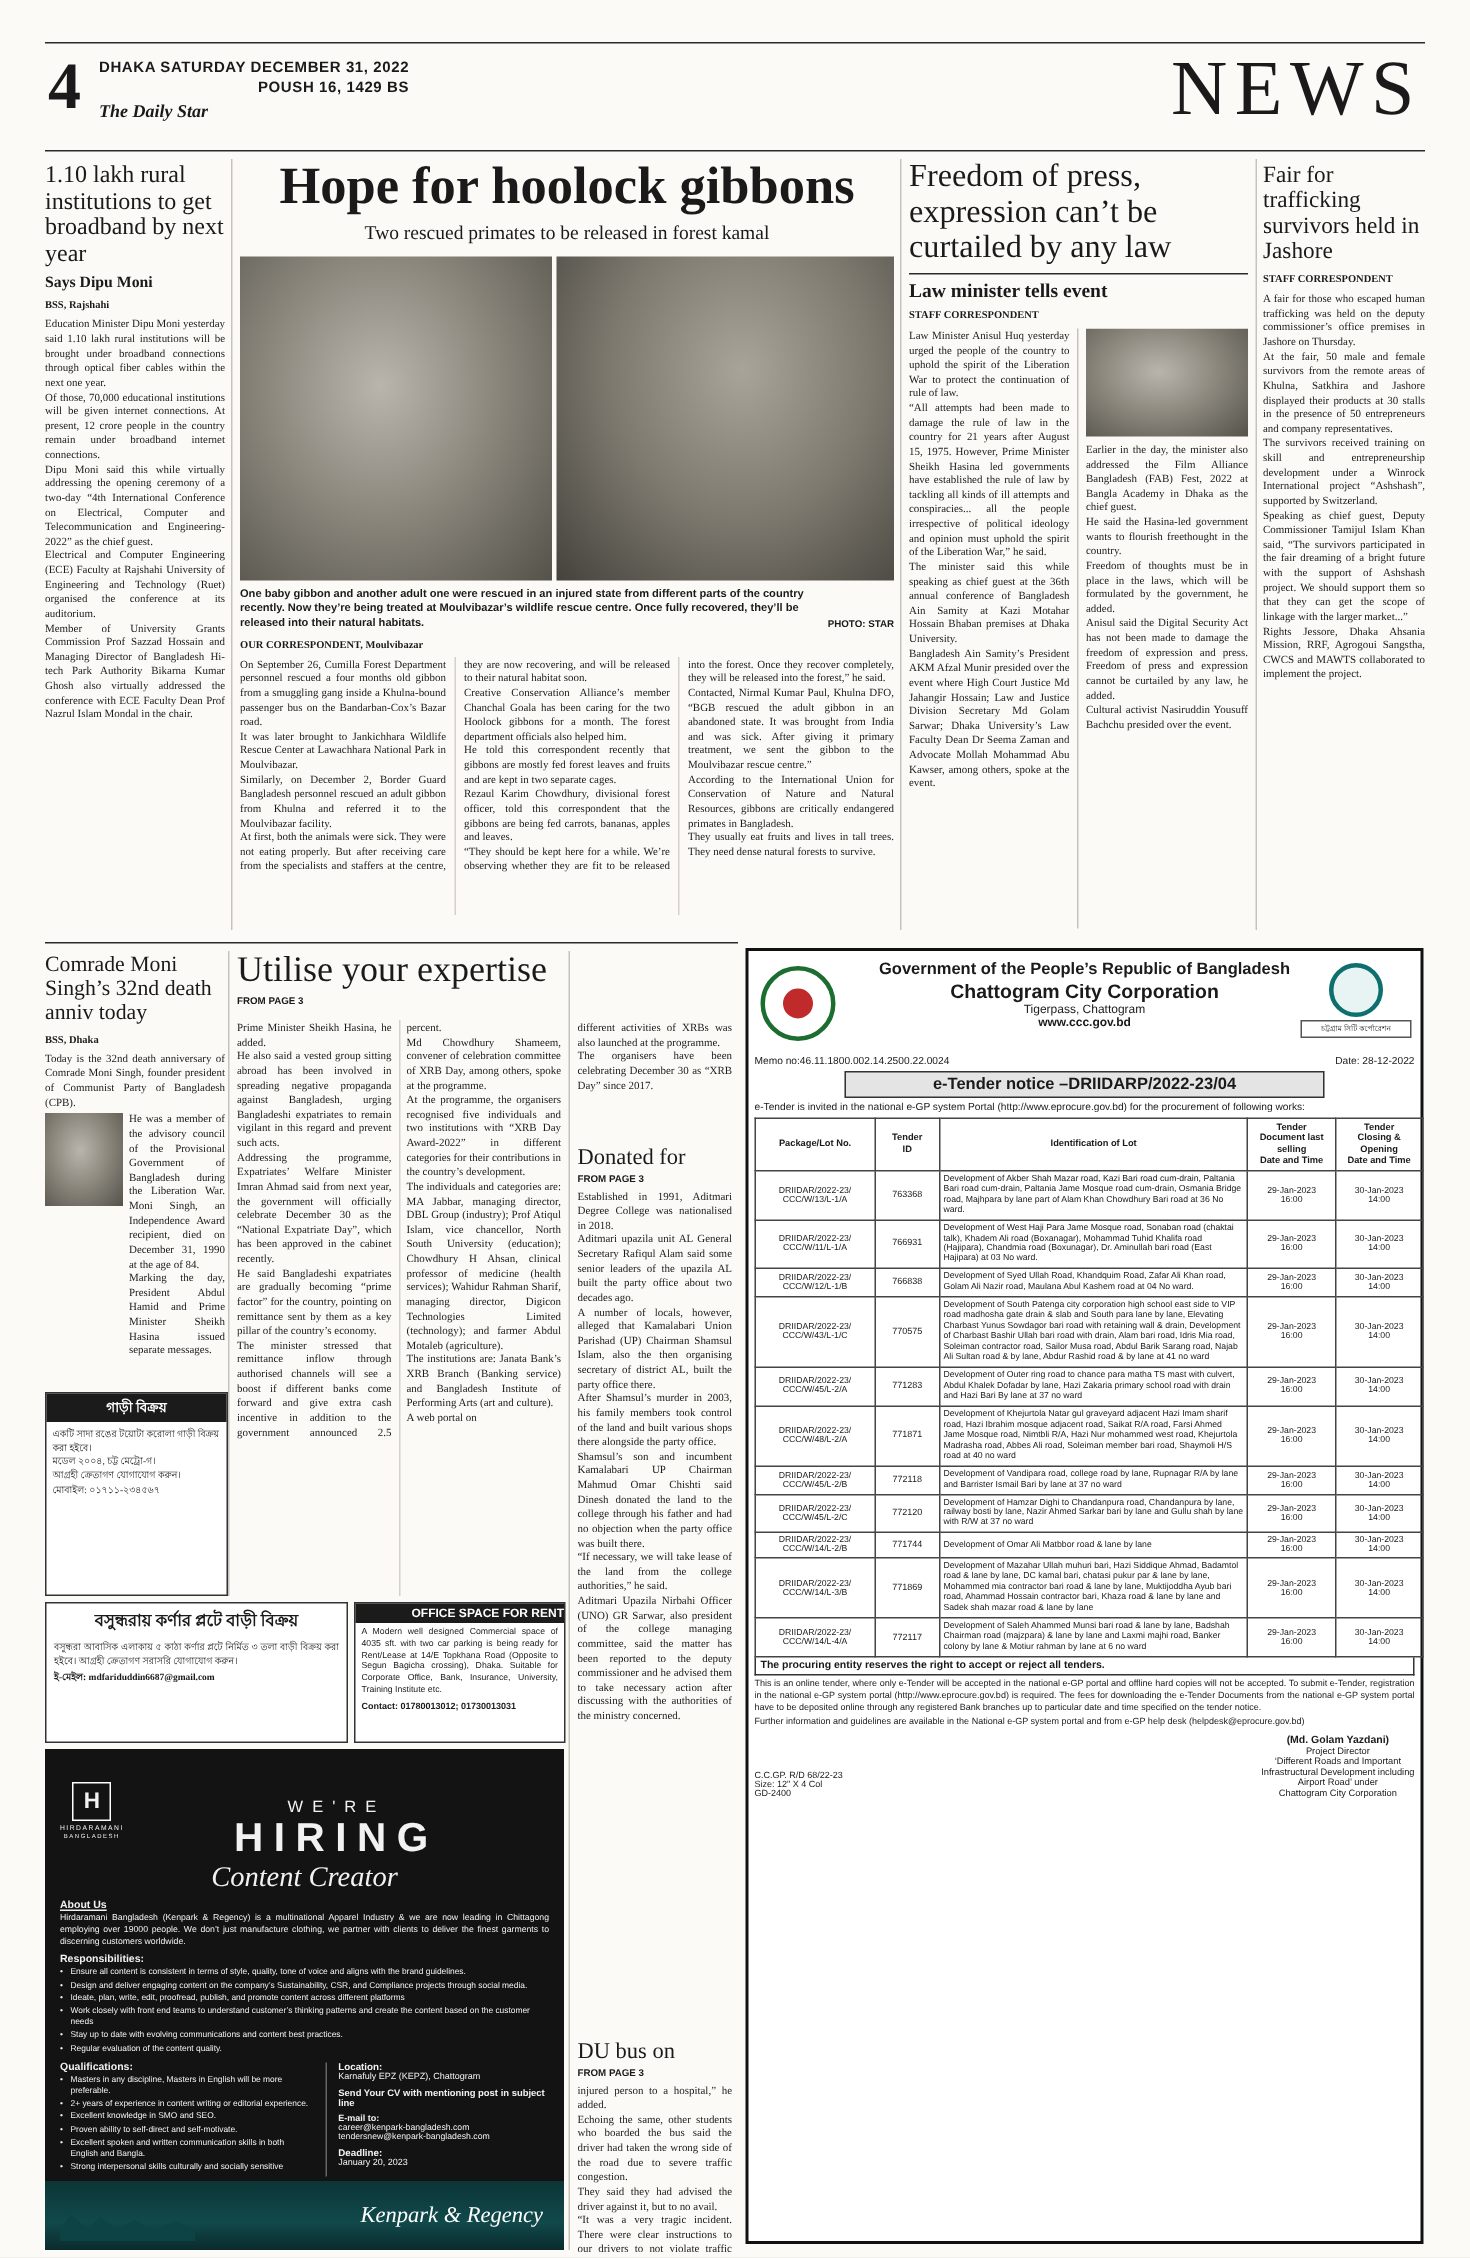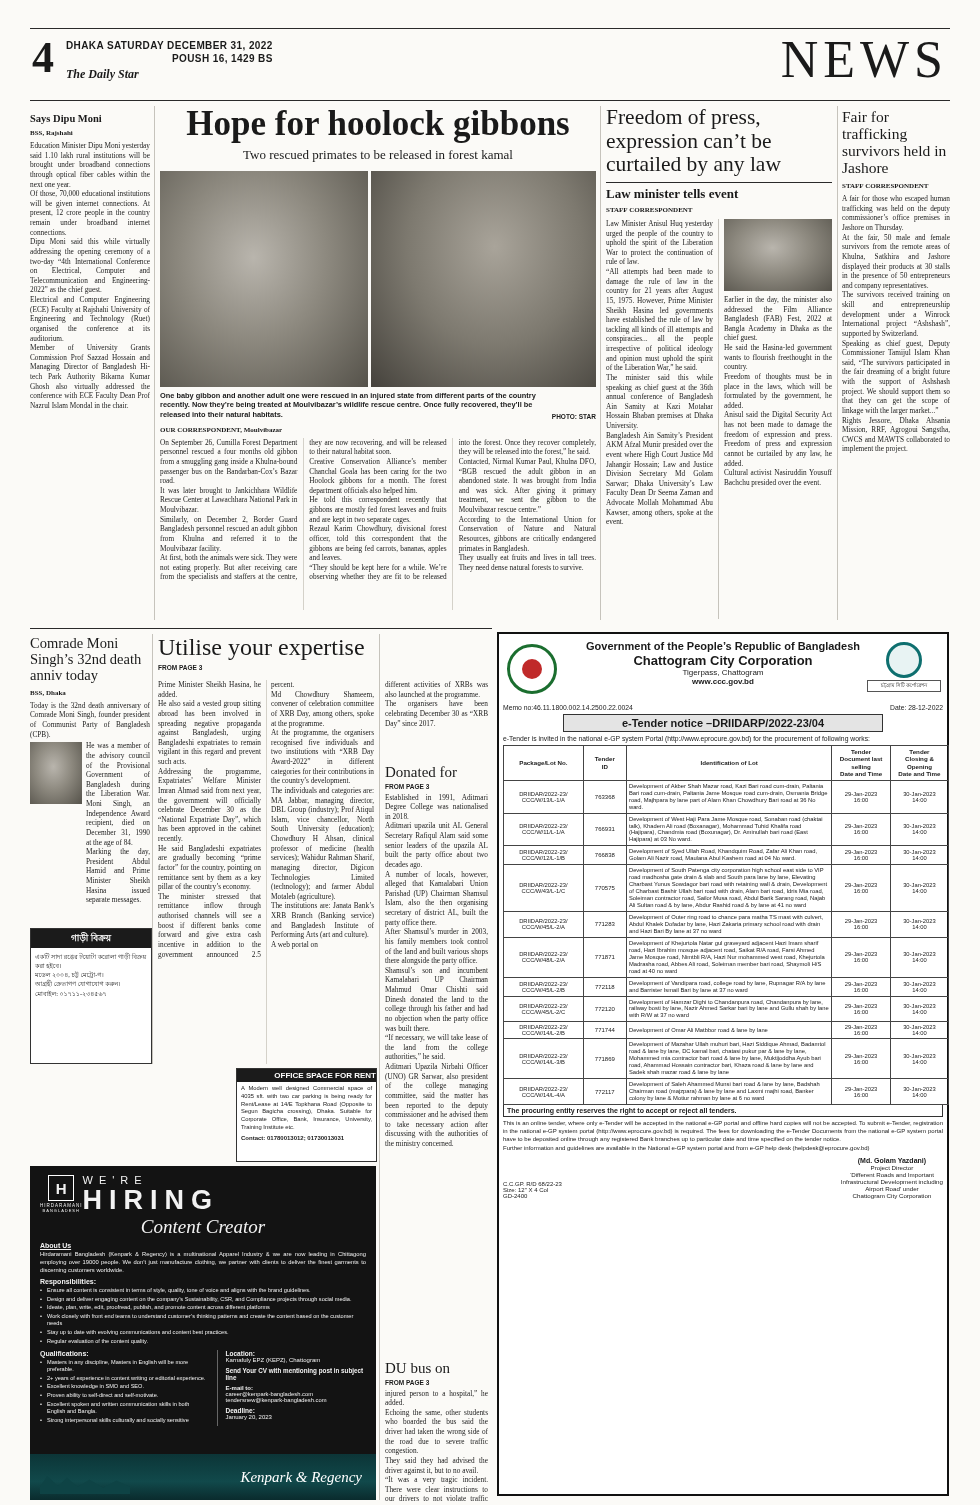--- a/index.html
+++ b/index.html
@@ -66,20 +66,21 @@
     <div class="masthead" style="font-family:'Liberation Serif',serif;margin-top:3px;">The Daily Star</div>
   </div>
   <div class="abs section-title" style="right:32px;top:34px;">NEWS</div>
   <div class="abs hrule" style="left:30px;right:30px;top:100px;border-top-width:1.5px;"></div>
 
   <div class="abs vrule" style="left:154px;top:106px;height:514px;"></div>
   <div class="abs vrule" style="left:600px;top:106px;height:514px;"></div>
   <div class="abs vrule" style="left:837px;top:106px;height:514px;"></div>
 
   <div class="abs" style="left:30px;top:108px;width:120px;">
+    <h2 class="hl" style="font-size:16px;">1.10 lakh rural institutions to get broadband by next year</h2>
     <div style="font-size:10.5px;font-weight:bold;margin-top:5px;">Says Dipu Moni</div>
     <div class="byline" style="margin-top:5px;">BSS, Rajshahi</div>
     <div class="body-txt just pre clip" style="margin-top:4px;height:396px;">Education Minister Dipu Moni yesterday said 1.10 lakh rural institutions will be brought under broadband connections through optical fiber cables within the next one year.
 Of those, 70,000 educational institutions will be given internet connections. At present, 12 crore people in the country remain under broadband internet connections.
 Dipu Moni said this while virtually addressing the opening ceremony of a two-day “4th International Conference on Electrical, Computer and Telecommunication and Engineering- 2022” as the chief guest.
 Electrical and Computer Engineering (ECE) Faculty at Rajshahi University of Engineering and Technology (Ruet) organised the conference at its auditorium.
 Member of University Grants Commission Prof Sazzad Hossain and Managing Director of Bangladesh Hi-tech Park Authority Bikarna Kumar Ghosh also virtually addressed the conference with ECE Faculty Dean Prof Nazrul Islam Mondal in the chair.</div>
   </div>
 
   <div class="abs" style="left:160px;top:106px;width:436px;">
@@ -154,35 +155,40 @@
   </div>
 
   <div class="abs adbox" style="left:30px;top:928px;width:120px;height:134px;">
     <div class="adbar" style="font-size:9px;padding:2px 0;">গাড়ী বিক্রয়</div>
     <div class="bn pre" style="padding:4px;">একটি সাদা রঙের টয়োটা করোলা গাড়ী বিক্রয় করা হইবে।
 মডেল ২০০৪, চট্ট মেট্রো-গ।
 আগ্রহী ক্রেতাগণ যোগাযোগ করুন।
 মোবাইল: ০১৭১১-২৩৪৫৬৭</div>
   </div>
 
+  <div class="abs adbox" style="left:30px;top:1068px;width:200px;height:92px;">
+    <div style="font-size:11px;font-weight:bold;text-align:center;padding:3px 2px 1px;">বসুন্ধরায় কর্ণার প্লটে বাড়ী বিক্রয়</div>
+    <div class="bn just" style="padding:2px 5px;">বসুন্ধরা আবাসিক এলাকায় ৫ কাঠা কর্ণার প্লটে নির্মিত ৩ তলা বাড়ী বিক্রয় করা হইবে। আগ্রহী ক্রেতাগণ সরাসরি যোগাযোগ করুন।</div>
+    <div class="bn" style="padding:0 5px;font-weight:bold;">ই-মেইল: mdfariduddin6687@gmail.com</div>
+  </div>
 
   <div class="abs adbox" style="left:236px;top:1068px;width:139px;height:92px;">
     <div class="adbar sans" style="font-size:8px;padding:2px 0;text-align:right;">OFFICE SPACE FOR RENT</div>
     <div class="sans just" style="font-size:5.8px;line-height:1.35;padding:3px 4px;">A Modern well designed Commercial space of 4035 sft. with two car parking is being ready for Rent/Lease at 14/E Topkhana Road (Opposite to Segun Bagicha crossing), Dhaka. Suitable for Corporate Office, Bank, Insurance, University, Training Institute etc.</div>
     <div class="sans" style="font-size:6px;font-weight:bold;padding:0 4px;">Contact: 01780013012; 01730013031</div>
   </div>
 
   <div class="abs hire" style="left:30px;top:1166px;width:346px;height:334px;">
     <div style="display:flex;align-items:center;padding:8px 10px 2px;">
       <div style="text-align:center;">
         <div style="width:24px;height:24px;border:1.5px solid #fff;display:flex;align-items:center;justify-content:center;font-size:15px;font-weight:bold;margin:0 auto;">H</div>
         <div style="font-size:4.5px;letter-spacing:1px;margin-top:2px;">HIRDARAMANI</div>
         <div style="font-size:4px;letter-spacing:1px;">BANGLADESH</div>
       </div>
-      <div style="flex:1;text-align:left;">
+      <div style="flex:1;text-align:center;margin-top:25px;">
         <div style="font-size:11px;letter-spacing:6px;">WE'RE</div>
         <div style="font-size:27px;font-weight:bold;letter-spacing:7px;line-height:1.05;">HIRING</div>
       </div>
     </div>
     <div style="text-align:center;font-family:'Liberation Serif',serif;font-style:italic;font-size:19px;">Content Creator</div>
     <div style="padding:4px 10px 0;">
       <div style="font-size:7px;font-weight:bold;text-decoration:underline;">About Us</div>
       <div class="just" style="font-size:5.8px;line-height:1.35;margin-top:2px;">Hirdaramani Bangladesh (Kenpark &amp; Regency) is a multinational Apparel Industry &amp; we are now leading in Chittagong employing over 19000 people. We don’t just manufacture clothing, we partner with clients to deliver the finest garments to discerning customers worldwide.</div>
     </div>
     <div style="padding:3px 10px 0;">

